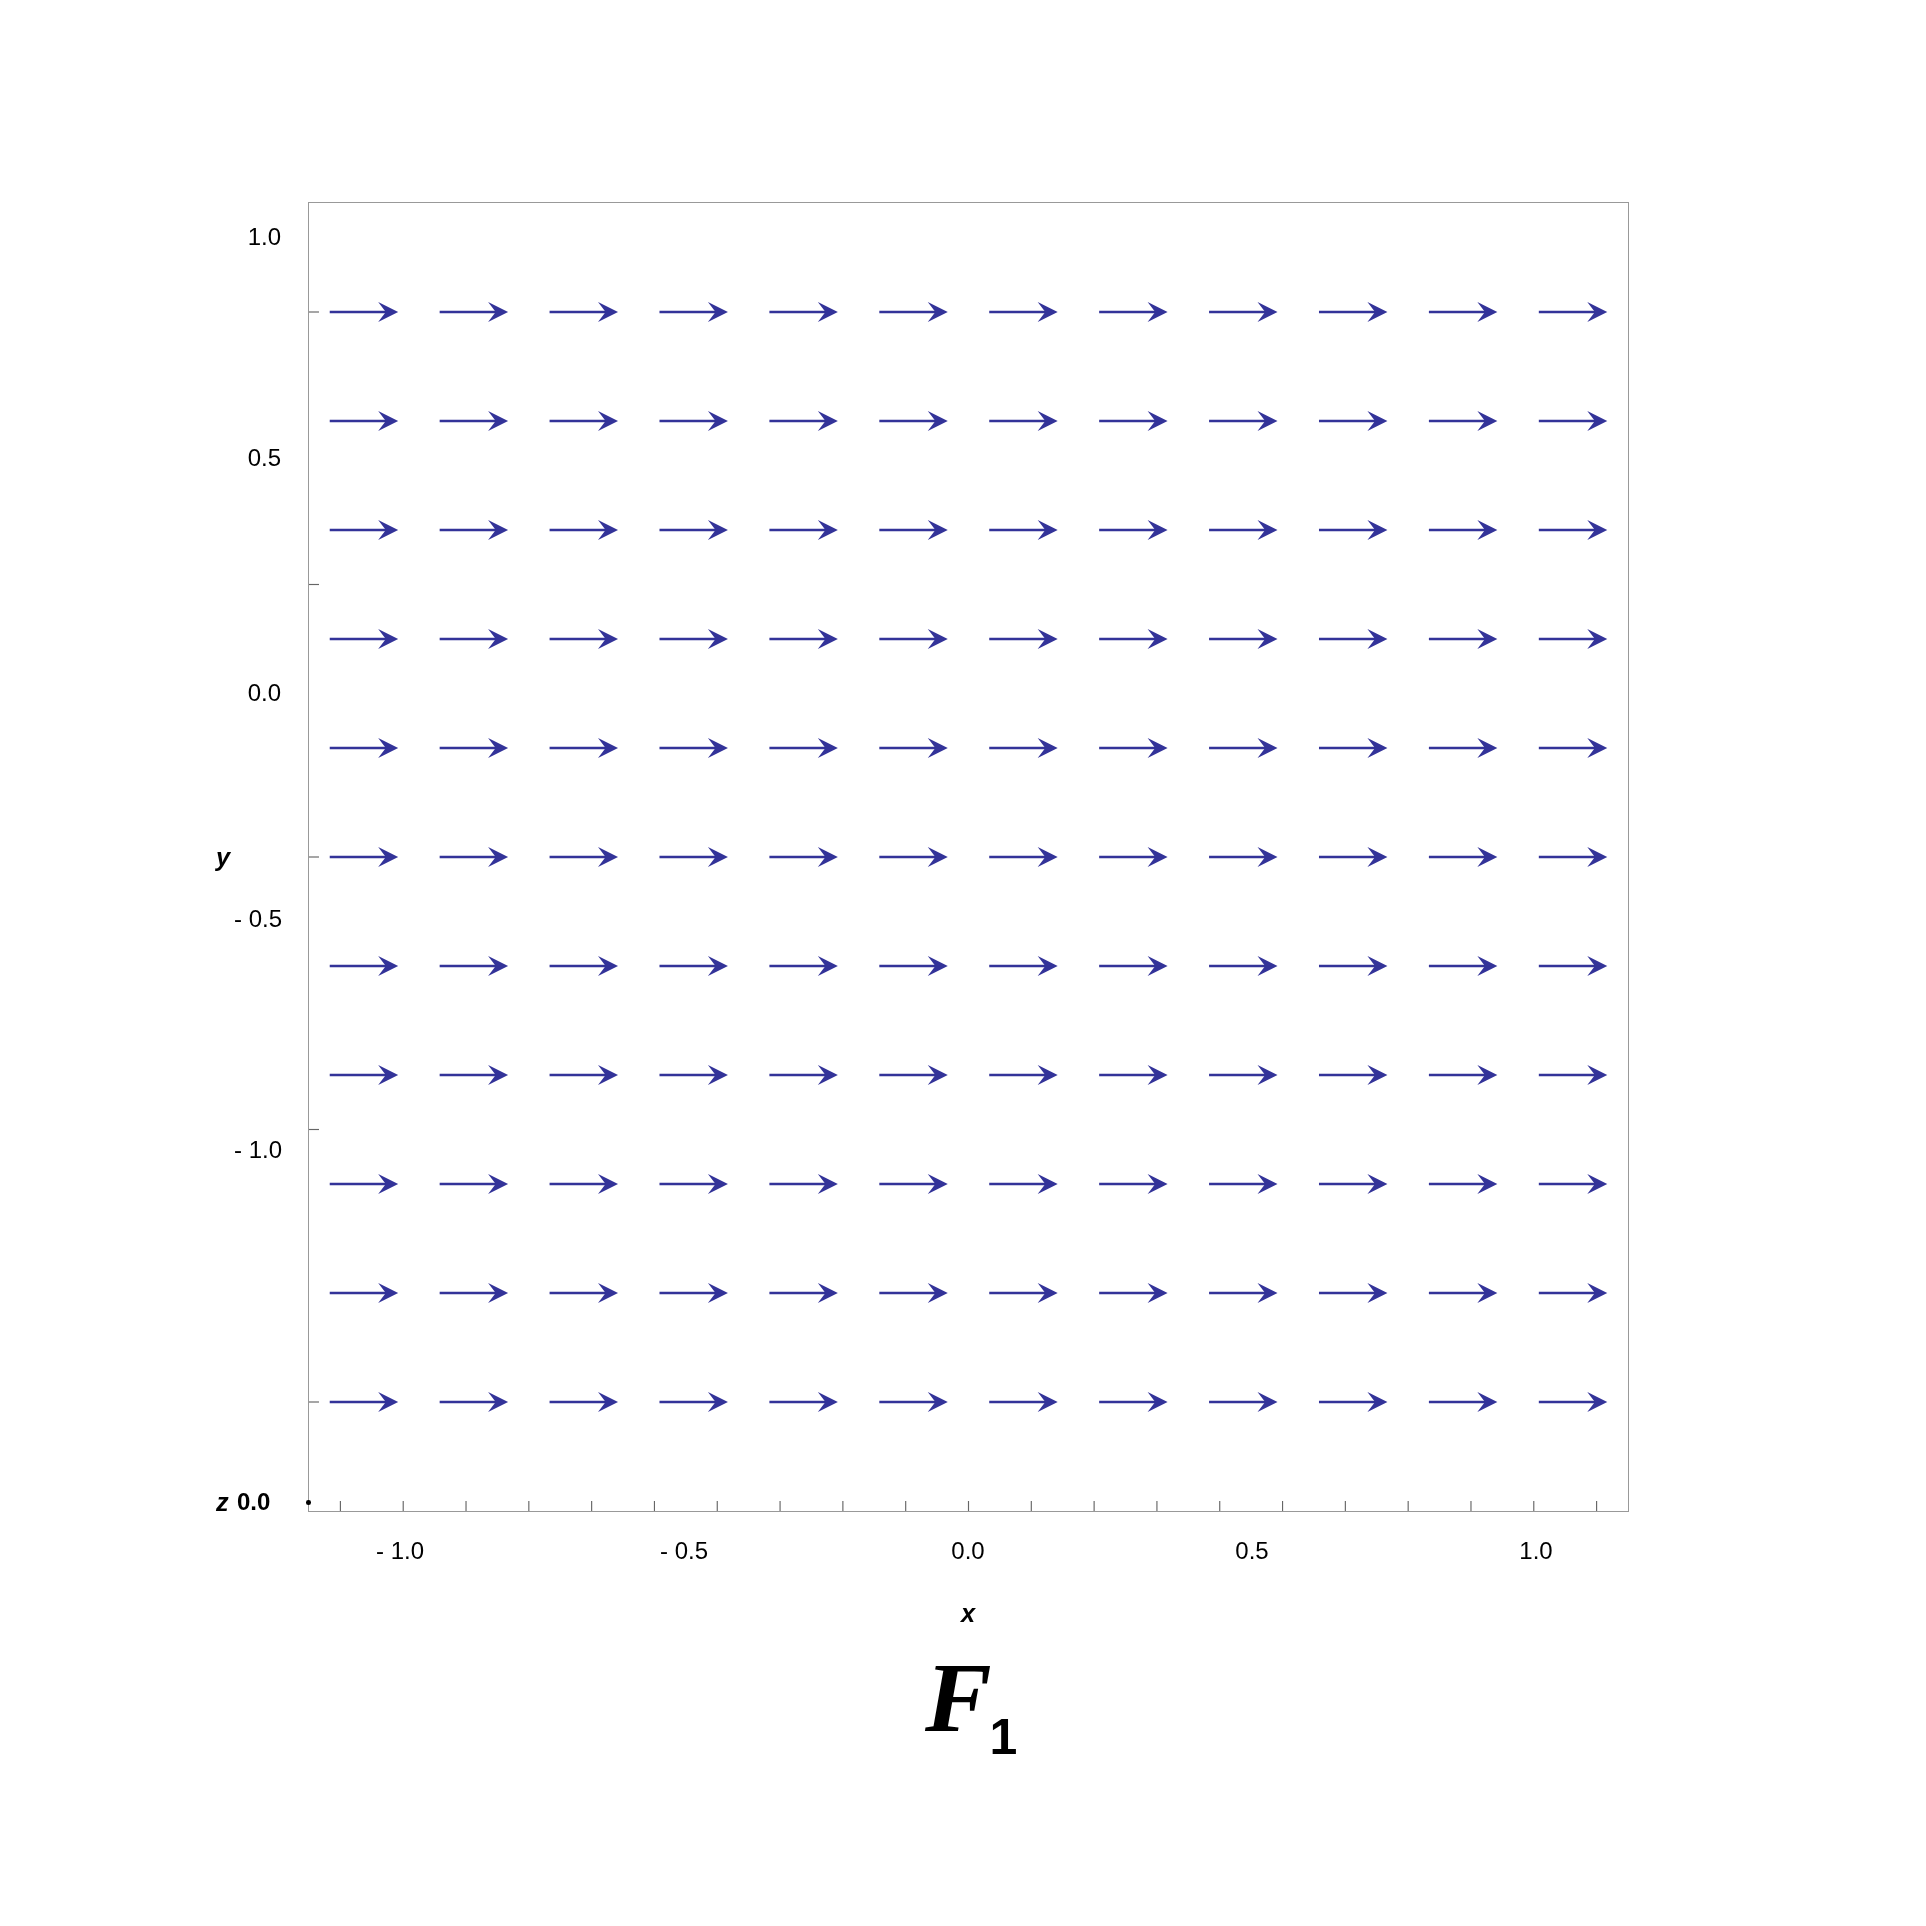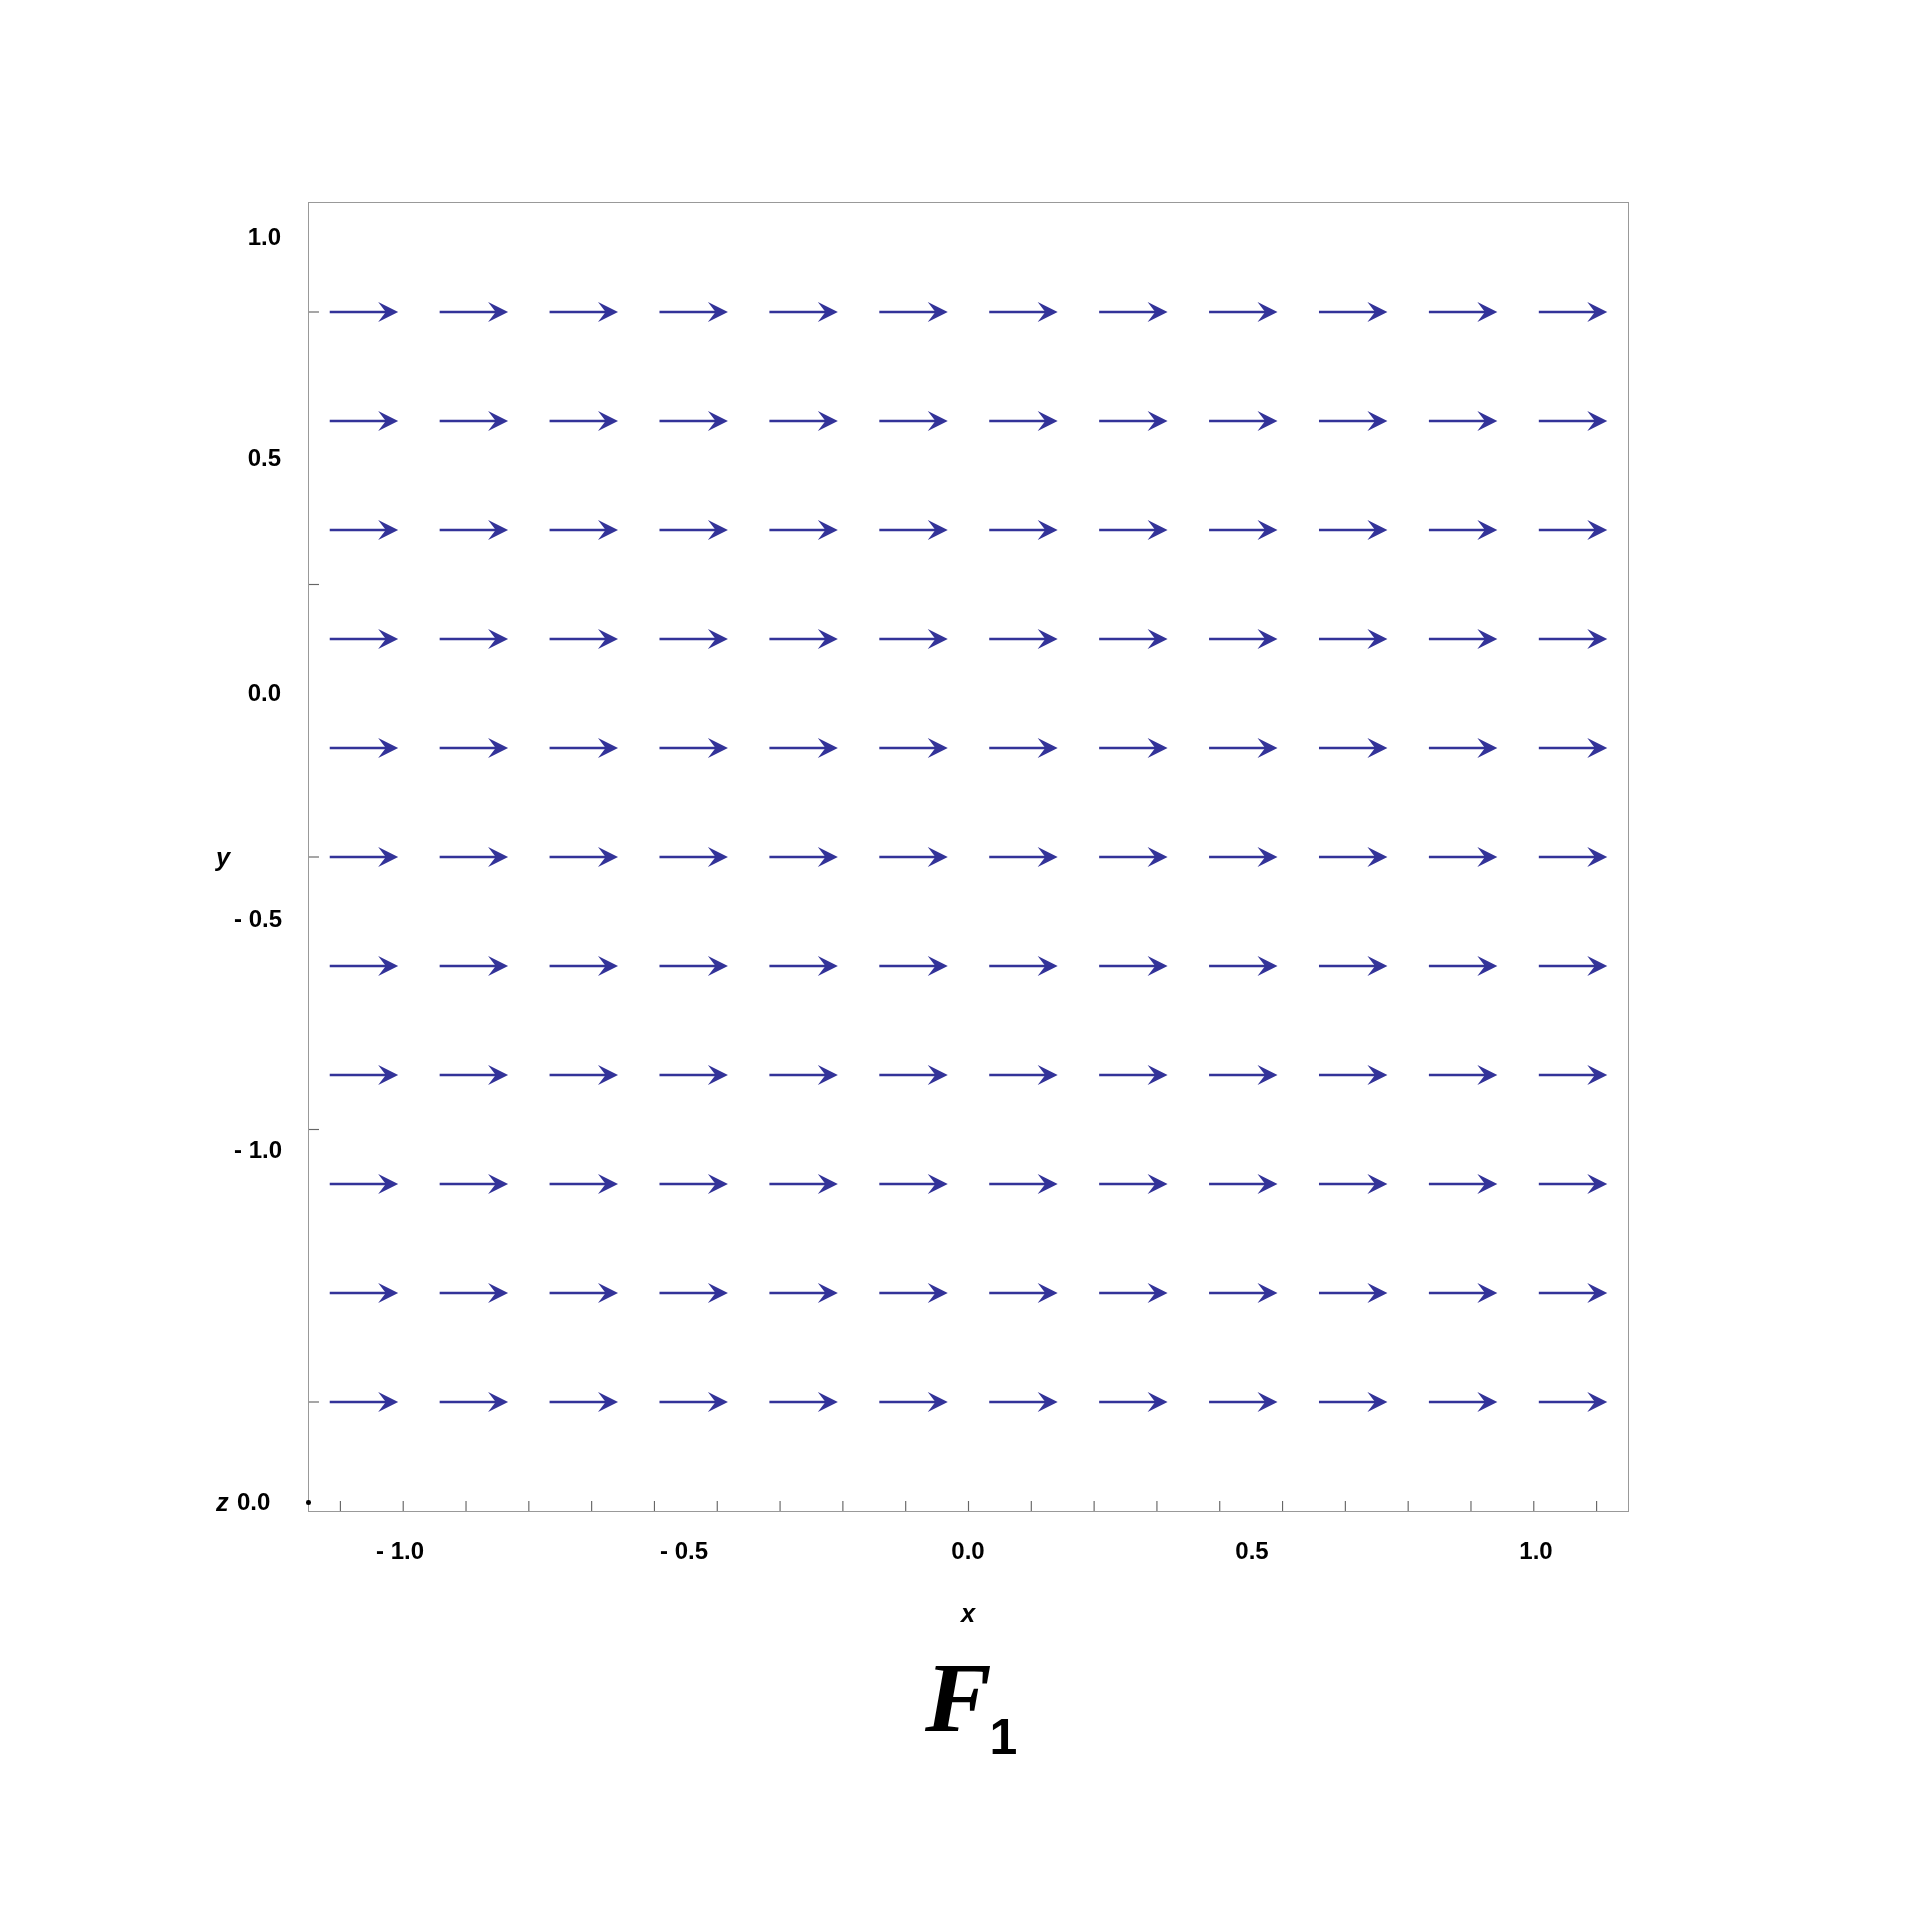--- a/index.html
+++ b/index.html
@@ -41,21 +41,21 @@
     top: 0;
     width: 100%;
     height: 100%;
     display: block;
   }
 
   
   .tick-label {
     position: absolute;
     font-size: 24px;
-    font-weight: bold;
+    font-weight: normal;
     color: #000000;
     white-space: nowrap;
   }
   .y-tick {
     text-align: right;
     transform: translateY(-50%);
   }
   .x-tick {
     text-align: center;
     transform: translateX(-50%);

